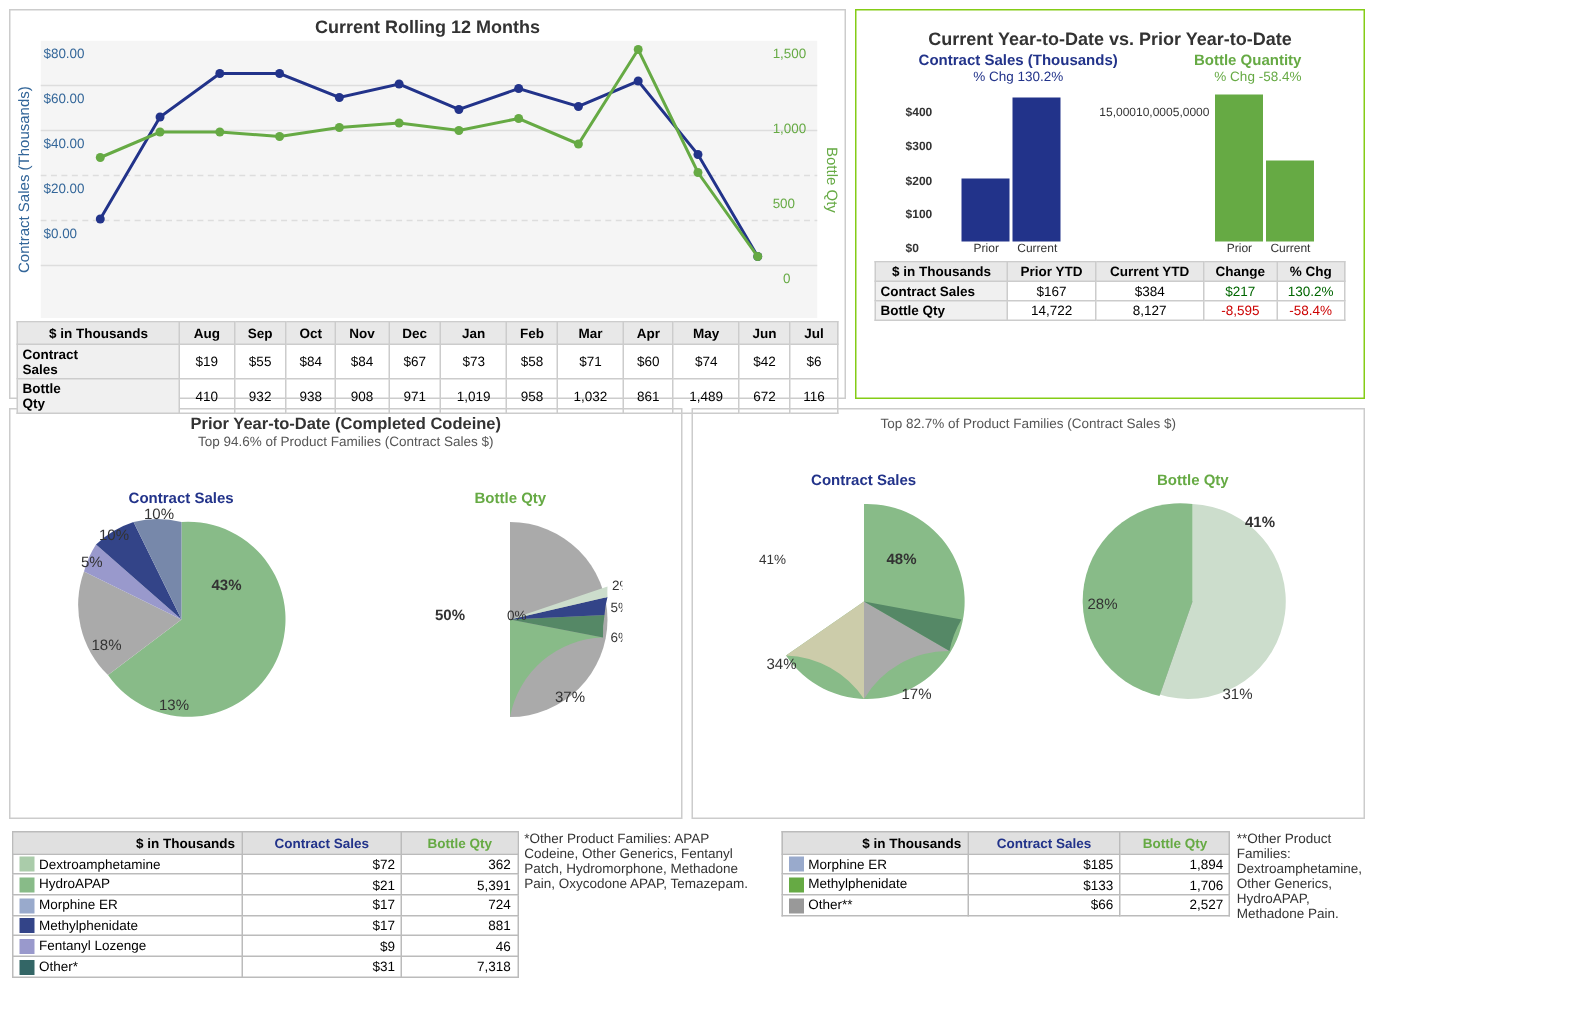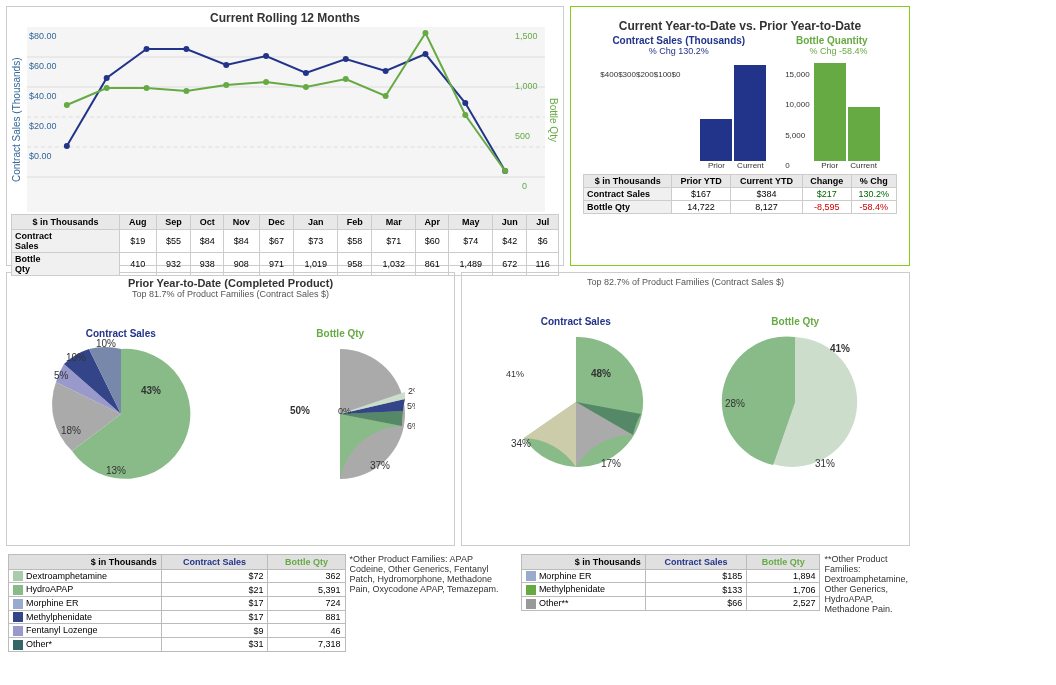--- a/index.html
+++ b/index.html
@@ -194,39 +194,39 @@
         </div>
         <div style="text-align:right;">
           <div style="font-weight:bold; font-size:10px; color:#66aa44;">Bottle Quantity</div>
           <div style="font-size:9px; color:#66aa44;">% Chg -58.4%</div>
         </div>
       </div>
 
       <div style="display:flex; flex-direction:row; justify-content:space-around; height:110px; align-items:flex-end; margin: 4px 0; padding: 0 8px;">
 
         <div style="display:flex; flex-direction:row; align-items:flex-end; gap:2px; position:relative;">
-          <div style="display:flex;flex-direction:row;justify-content:space-between;font-size:8px;color:#333;height:100px;margin-right:18px;">
+          <div style="display:flex;flex-direction:column;justify-content:space-between;font-size:8px;color:#333;height:100px;margin-right:18px;font-weight:bold;">
             <span>$400</span>
               <span>$300</span>
               <span>$200</span>
               <span>$100</span>
               <span>$0</span>
           </div>
           <div style="display:flex;flex-direction:column;align-items:center;">
             <div style="width:32px;height:42px;background:#22338a;"></div>
             <div style="font-size:8px;color:#333;">Prior</div>
           </div>
           <div style="display:flex;flex-direction:column;align-items:center;">
             <div style="width:32px;height:96px;background:#22338a;"></div>
             <div style="font-size:8px;color:#333;">Current</div>
           </div>
         </div>
 
         <div style="display:flex; flex-direction:row; align-items:flex-end; gap:2px; position:relative;">
-          <div style="display:flex;flex-direction:column;justify-content:space-between;font-size:8px;color:#333;height:100px;margin-right:2px;">
+          <div style="display:flex;flex-direction:row;justify-content:space-between;font-size:8px;color:#333;height:100px;margin-right:2px;">
             <span>15,000</span>
               <span>10,000</span>
               <span>5,000</span>
               <span>0</span>
           </div>
           <div style="display:flex;flex-direction:column;align-items:center;">
             <div style="width:32px;height:98px;background:#66aa44;"></div>
             <div style="font-size:8px;color:#333;">Prior</div>
           </div>
           <div style="display:flex;flex-direction:column;align-items:center;">
@@ -262,22 +262,22 @@
             <td style="text-align:center;" class="neg">-58.4%</td>
           </tr>
         </tbody>
       </table>
     </div>
   </div>
 
   <div class="middle-section">
 
     <div class="prior-ytd-area">
-      <div class="pie-section-title">Prior Year-to-Date (Completed Product)</div>
-      <div class="pie-section-subtitle">Top 81.7% of Product Families (Contract Sales $)</div>
+      <div class="pie-section-title">Prior Year-to-Date (Completed Codeine)</div>
+      <div class="pie-section-subtitle">Top 94.6% of Product Families (Contract Sales $)</div>
       <div style="display:flex; flex-direction:row; justify-content:space-around; align-items:center; height:220px;">
 
         <div style="text-align:center;">
           <div style="font-size:10px; font-weight:bold; color:#22338a;">Contract Sales</div>
           <svg width="150" height="150" viewBox="0 0 150 150">
 
             <path d="M75,75 L75,10 A65,65 0 1,1 26,112 Z" fill="#88bb88"></path>
 
             <path d="M75,75 L26,112 A65,65 0 0,1 10,43 Z" fill="#aaaaaa"></path>
 

